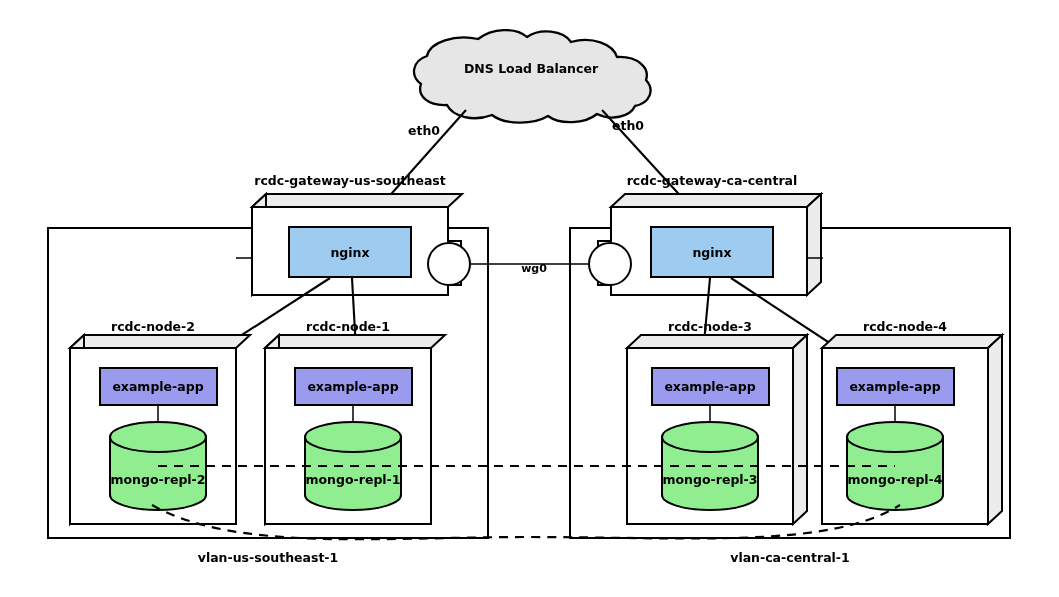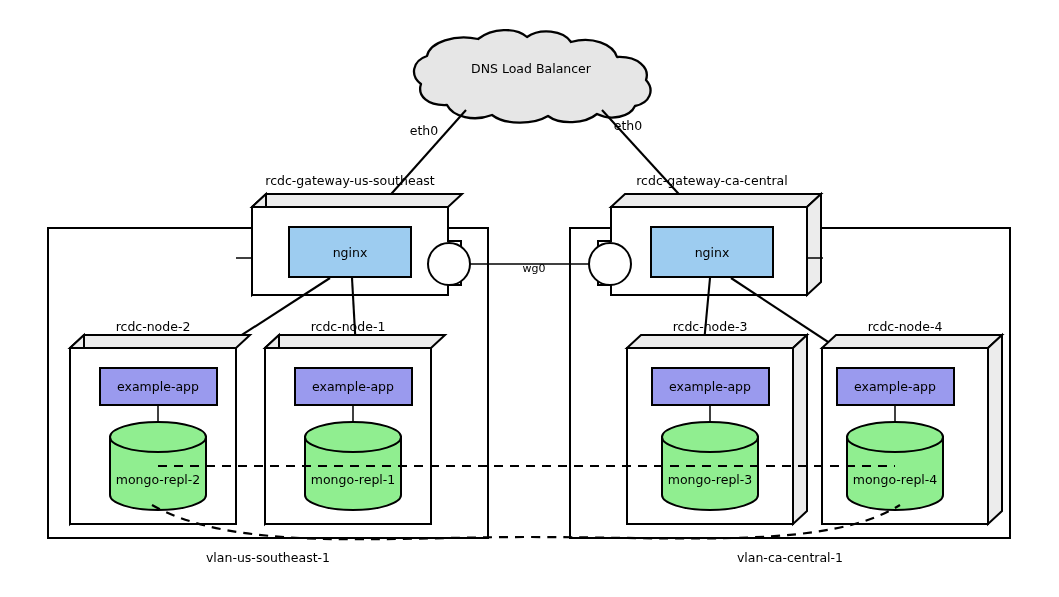--- a/index.html
+++ b/index.html
@@ -1,18 +1,18 @@
 <!DOCTYPE html>
 <html><head>
 <meta charset="utf-8">
 <style>
   html,body{margin:0;padding:0;background:#ffffff;}
   body{width:1059px;height:597px;overflow:hidden;
        font-family:"DejaVu Sans","Liberation Sans",sans-serif;}
-  #stage{position:relative;width:1059px;height:485px;}
+  #stage{position:relative;width:1059px;height:485px;font-weight:bold;}
   svg{display:block;}
   .lbl{font-family:"DejaVu Sans","Liberation Sans",sans-serif;
        font-size:12.5px;fill:#000000;dominant-baseline:middle;}
   .lbl-c{text-anchor:middle;}
   .lbl-sm{font-size:11px;}
   .edge{stroke:#000000;stroke-width:2.1px;fill:none;stroke-linecap:butt;}
   .edge-thin{stroke:#000000;stroke-width:1.5px;fill:none;}
   .dash{stroke:#000000;stroke-width:2.2px;fill:none;
         stroke-dasharray:9 7;stroke-linecap:butt;}
   .boxline2{stroke:#000000;stroke-width:2px;}

